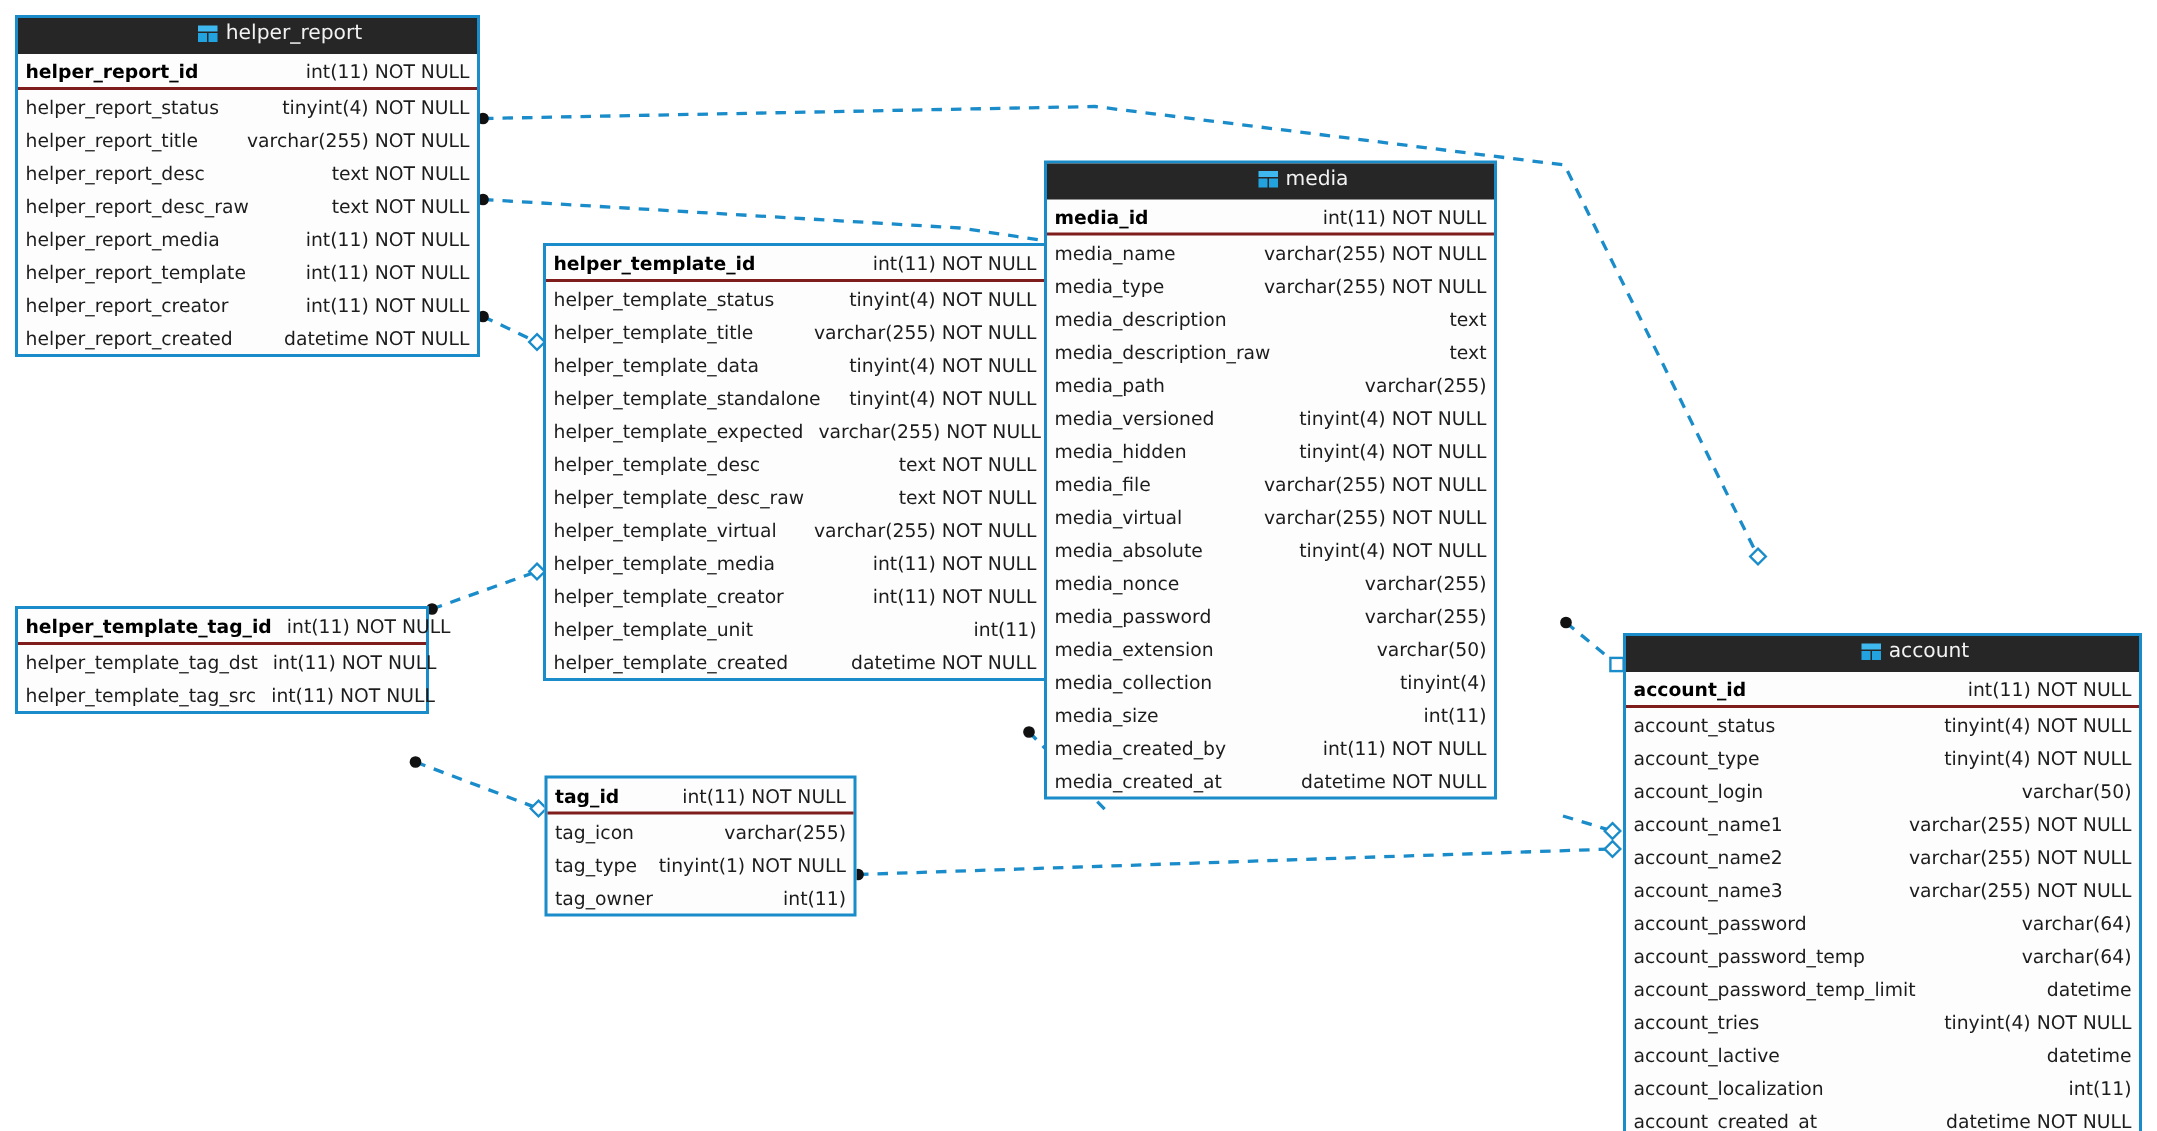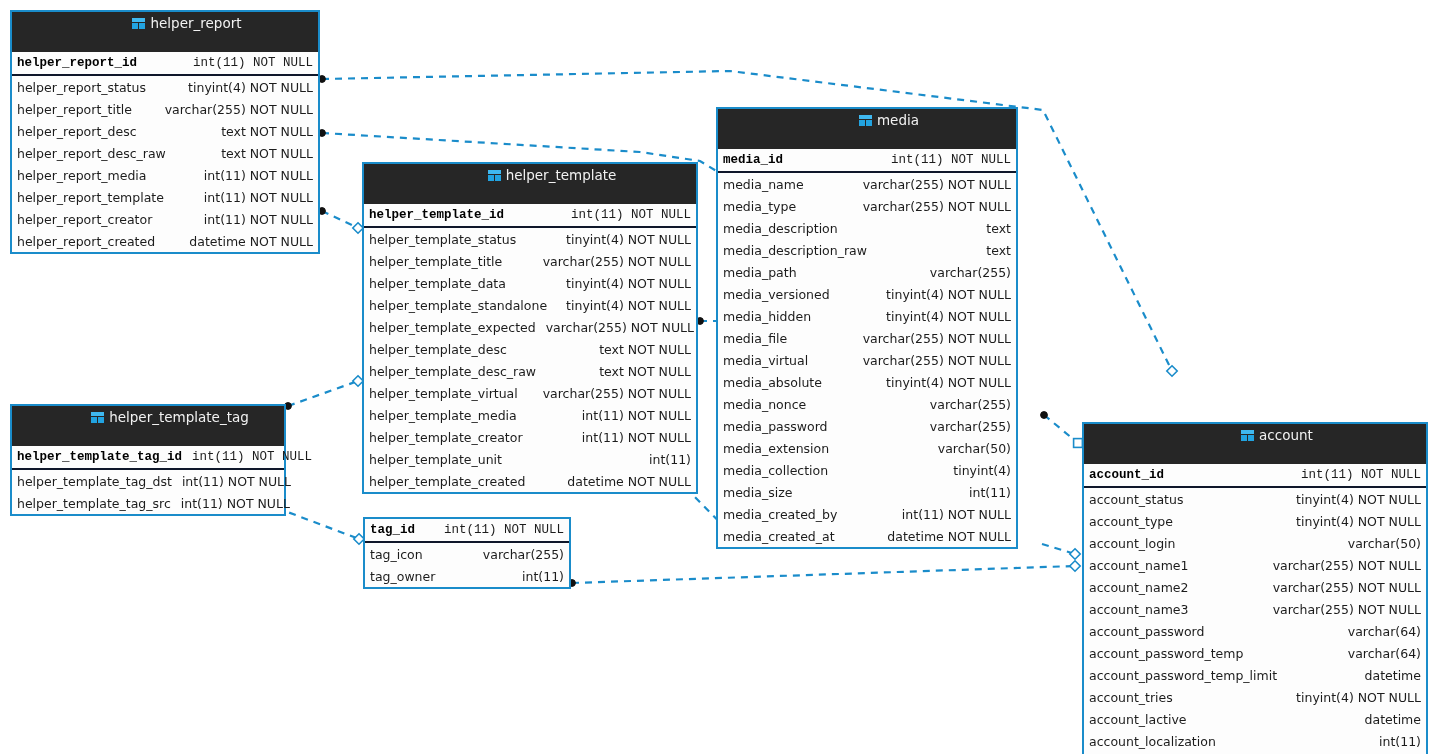--- a/index.html
+++ b/index.html
@@ -36,21 +36,21 @@
     position: absolute;
     box-sizing: border-box;
     border: 2px solid #1a8cca;
     background: #fdfdfd;
     z-index: 2;
   }
 
   .tbl-header {
     background: #262626;
     color: #f2f2f2;
-    height: 40px;
+    height: 24px;
     line-height: 24px;
     text-align: center;
     font-size: 13.5px;
     white-space: nowrap;
     position: relative;
     overflow: hidden;
     padding-left: 44px;
   }
   .tbl-header .hdr-inner {
     display: inline-flex;
@@ -68,22 +68,21 @@
   .tbl-icon i {
     position: absolute;
     background: #22a3e0;
     display: block;
   }
   .tbl-icon i.r1 { left: 0; top: 0; width: 13px; height: 4px; background: #3fb8ef; }
   .tbl-icon i.r2a { left: 0; top: 5px; width: 6px; height: 6px; }
   .tbl-icon i.r2b { left: 7px; top: 5px; width: 6px; height: 6px; }
 
   .pk-row {
-    border-bottom: 2px solid #0f172a;
-    font-family: Liberation Mono, monospace;
+    border-bottom: 2px solid #7f1d1d;
   }
   .rows { }
 
   .row {
     display: flex;
     justify-content: space-between;
     align-items: center;
     height: 22px;
     padding: 0 5px;
     font-size: 12.5px;
@@ -213,28 +212,20 @@
           <span class="col-name">helper_report_creator</span>
           <span class="col-type">int(11) NOT NULL</span>
         </div>
         <div class="row">
           <span class="col-name">helper_report_created</span>
           <span class="col-type">datetime NOT NULL</span>
         </div>
       </div>
     </div>
     <div class="table-box" style="left: 362px; top: 162px; width: 336px;">
-      <div class="tbl-header"><span class="hdr-inner">
-          <span class="tbl-icon">
-            <i class="r1"></i>
-            <i class="r2a"></i>
-            <i class="r2b"></i>
-          </span>
-          <span>helper_template</span>
-        </span></div>
       <div class="pk-row">
         <div class="row pk">
           <span class="col-name">helper_template_id</span>
           <span class="col-type">int(11) NOT NULL</span>
         </div>
       </div>
       <div class="rows">
         <div class="row">
           <span class="col-name">helper_template_status</span>
           <span class="col-type">tinyint(4) NOT NULL</span>
@@ -278,21 +269,21 @@
         <div class="row">
           <span class="col-name">helper_template_unit</span>
           <span class="col-type">int(11)</span>
         </div>
         <div class="row">
           <span class="col-name">helper_template_created</span>
           <span class="col-type">datetime NOT NULL</span>
         </div>
       </div>
     </div>
-    <div class="table-box" style="left: 716px; top: 107px; width: 302px;">
+    <div class="table-box" style="left: 696px; top: 107px; width: 302px;">
       <div class="tbl-header"><span class="hdr-inner">
           <span class="tbl-icon">
             <i class="r1"></i>
             <i class="r2a"></i>
             <i class="r2b"></i>
           </span>
           <span>media</span>
         </span></div>
       <div class="pk-row">
         <div class="row pk">
@@ -435,28 +426,20 @@
           <span class="col-name">account_localization</span>
           <span class="col-type">int(11)</span>
         </div>
         <div class="row">
           <span class="col-name">account_created_at</span>
           <span class="col-type">datetime NOT NULL</span>
         </div>
       </div>
     </div>
     <div class="table-box" style="left: 10px; top: 404px; width: 276px;">
-      <div class="tbl-header"><span class="hdr-inner">
-          <span class="tbl-icon">
-            <i class="r1"></i>
-            <i class="r2a"></i>
-            <i class="r2b"></i>
-          </span>
-          <span>helper_template_tag</span>
-        </span></div>
       <div class="pk-row">
         <div class="row pk">
           <span class="col-name">helper_template_tag_id</span>
           <span class="col-type">int(11) NOT NULL</span>
         </div>
       </div>
       <div class="rows">
         <div class="row">
           <span class="col-name">helper_template_tag_dst</span>
           <span class="col-type">int(11) NOT NULL</span>
@@ -473,18 +456,22 @@
           <span class="col-name">tag_id</span>
           <span class="col-type">int(11) NOT NULL</span>
         </div>
       </div>
       <div class="rows">
         <div class="row">
           <span class="col-name">tag_icon</span>
           <span class="col-type">varchar(255)</span>
         </div>
         <div class="row">
+          <span class="col-name">tag_type</span>
+          <span class="col-type">tinyint(1) NOT NULL</span>
+        </div>
+        <div class="row">
           <span class="col-name">tag_owner</span>
           <span class="col-type">int(11)</span>
         </div>
       </div>
     </div>
   </div>
 
 </body></html>

